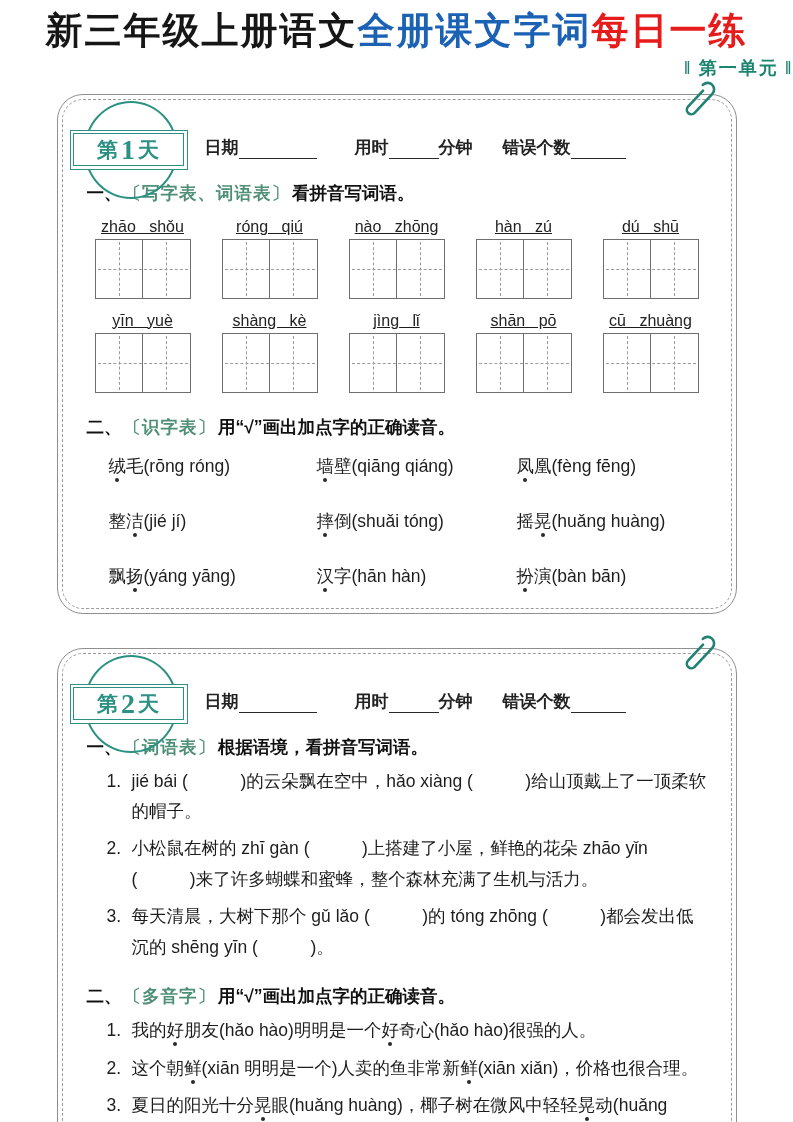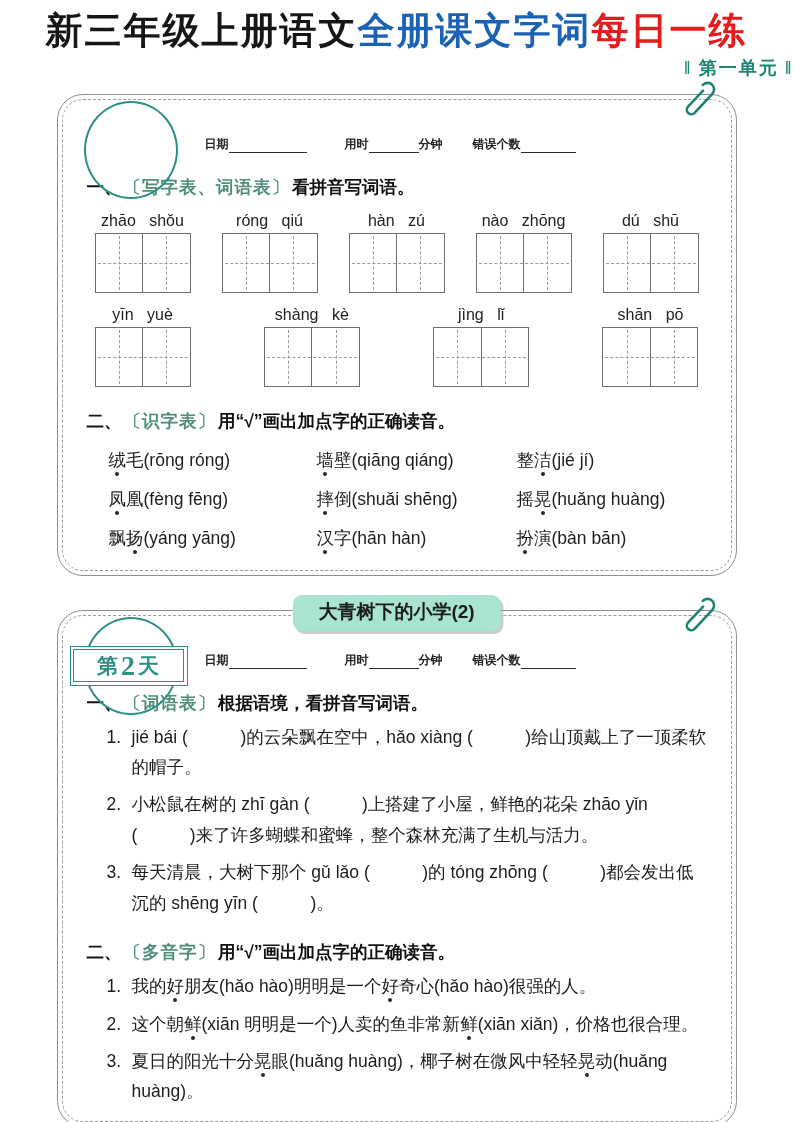--- a/index.html
+++ b/index.html
@@ -60,35 +60,35 @@
     border:1.4px solid var(--c-teal,#2c9183);
   }
   .badge-text {
     position:relative; font-family:"Liberation Serif", serif;
     font-weight:800; font-size:21px; color:var(--c-teal,#2c9183); letter-spacing:1px;
   }
   .badge-num { font-size:28px; padding:0 2px; vertical-align:-2px; }
   
   .meta {
     margin:12px 0 0 118px; display:flex; align-items:flex-end;
-    font-family:"Liberation Serif", serif; font-weight:700; font-size:12px; color:#222;
+    font-family:"Liberation Serif", serif; font-weight:700; font-size:17px; color:#222;
     white-space:nowrap;
   }
   .blank { display:inline-block; border-bottom:1.7px solid #2a2a2a; height:1.05em; }
   .w78 { width:78px; } .w50 { width:50px; } .w55 { width:55px; }
   .g1 { margin-left:38px; } .g2 { margin-left:30px; }
   
   .sec-title { font-size:17.5px; font-weight:bold; color:#111; margin-top:22px; }
   .sec-tag {
     color:var(--c-tag_green,#4f8f77); font-weight:bold;
     letter-spacing:1px; margin:0 2px;
   }
   
   .pinrow { display:flex; justify-content:space-between; padding:0 8px; margin-top:13px; }
-  .pblock { width:96px; text-align:center; }
+  .pblock { width:96px; text-align:center;text-decoration:underline; }
   .pin { font-size:16px; color:#222; margin-bottom:3px; white-space:nowrap; word-spacing:9px; }
   .wgrid { position:relative; height:58px; border:1.5px solid #6f6f6f; display:flex; background:#fff; }
   .wgrid::after {
     content:""; position:absolute; left:2px; right:2px; top:50%;
     border-top:1px dashed #9b9b9b;
   }
   .cell { flex:1; position:relative; }
   .cell + .cell { border-left:1.4px solid #6f6f6f; }
   .cell::before {
     content:""; position:absolute; left:50%; top:2px; bottom:2px;
@@ -96,21 +96,21 @@
   }
   
   .dt { position:relative; }
   .dt::after {
     content:""; position:absolute; left:50%; bottom:-6px; transform:translateX(-50%);
     width:4px; height:4px; border-radius:50%; background:#2a2a2a;
   }
   
   .entries {
     display:grid; grid-template-columns:208px 200px auto;
-    row-gap:15px; margin:15px 0 6px 22px; font-size:17.5px;
+    row-gap:31px; margin:15px 0 6px 22px; font-size:17.5px;
   }
   
   .qlist { margin-left:18px; }
   .qitem { position:relative; padding-left:27px; margin-top:7px; font-size:17.5px; line-height:1.74; }
   .qnum { position:absolute; left:2px; top:0; }
 </style>
 </head>
 <body>
 
 <div class="page">
@@ -119,20 +119,23 @@
   <div class="unit-line">‖ 第一单元 ‖</div>
 
   <div class="panel">
     <div class="clip">
       <svg width="30" height="48" viewBox="0 0 30 48">
         <path d="M9 11 a6.5 6.5 0 0 1 13 0 v26 a4.5 4.5 0 0 1 -9 0 v-22" fill="none" stroke="#1f8273" stroke-width="2.6" stroke-linecap="round"></path>
       </svg>
     </div>
     <div class="badge">
       <div class="badge-circle"></div>
+      <div class="badge-rect">
+        <span class="badge-text"><span>第</span><span class="badge-num">1</span><span>天</span></span>
+      </div>
     </div>
 
     <div class="panel-inner">
       <div class="meta">
         <span>日期</span>
           <span class="blank w78"></span>
         <span class="g1">用时</span>
           <span class="blank w50"></span>
           <span>分钟</span>
         <span class="g2">错误个数</span>
@@ -150,34 +153,34 @@
             </div>
         </div>
         <div class="pblock">
           <div class="pin">róng qiú</div>
           <div class="wgrid">
               <div class="cell"></div>
               <div class="cell"></div>
             </div>
         </div>
         <div class="pblock">
+          <div class="pin">nào zhōng</div>
+          <div class="wgrid">
+              <div class="cell"></div>
+              <div class="cell"></div>
+            </div>
+        </div>
+        <div class="pblock">
           <div class="pin">hàn zú</div>
           <div class="wgrid">
               <div class="cell"></div>
               <div class="cell"></div>
             </div>
         </div>
         <div class="pblock">
-          <div class="pin">nào zhōng</div>
-          <div class="wgrid">
-              <div class="cell"></div>
-              <div class="cell"></div>
-            </div>
-        </div>
-        <div class="pblock">
           <div class="pin">dú shū</div>
           <div class="wgrid">
               <div class="cell"></div>
               <div class="cell"></div>
             </div>
         </div>
       </div>
 
       <div class="pinrow">
         <div class="pblock">
@@ -196,50 +199,56 @@
         </div>
         <div class="pblock">
           <div class="pin">jìng lǐ</div>
           <div class="wgrid">
               <div class="cell"></div>
               <div class="cell"></div>
             </div>
         </div>
         <div class="pblock">
           <div class="pin">shān pō</div>
+          <div class="wgrid">
+              <div class="cell"></div>
+              <div class="cell"></div>
+            </div>
+        </div>
+        <div class="pblock">
+          <div class="pin">cū zhuàng</div>
           <div class="wgrid">
               <div class="cell"></div>
               <div class="cell"></div>
             </div>
         </div>
       </div>
 
       <div class="sec-title"><span>二、</span><span class="sec-tag">〔识字表〕</span><span>用“√”画出加点字的正确读音。</span></div>
 
       <div class="entries">
         <div class="entry"><span></span><span class="dt">绒</span><span>毛(rōng róng)</span></div>
         <div class="entry"><span></span><span class="dt">墙</span><span>壁(qiāng qiáng)</span></div>
+        <div class="entry"><span></span><span class="dt">凤</span><span>凰(fèng fēng)</span></div>
         <div class="entry"><span>整</span><span class="dt">洁</span><span>(jié jí)</span></div>
-        <div class="entry"><span></span><span class="dt">凤</span><span>凰(fèng fēng)</span></div>
-        <div class="entry"><span></span><span class="dt">摔</span><span>倒(shuǎi shēng)</span></div>
+        <div class="entry"><span></span><span class="dt">摔</span><span>倒(shuǎi tóng)</span></div>
         <div class="entry"><span>摇</span><span class="dt">晃</span><span>(huǎng huàng)</span></div>
         <div class="entry"><span>飘</span><span class="dt">扬</span><span>(yáng yāng)</span></div>
         <div class="entry"><span></span><span class="dt">汉</span><span>字(hān hàn)</span></div>
         <div class="entry"><span></span><span class="dt">扮</span><span>演(bàn bān)</span></div>
       </div>
     </div>
   </div>
 
   <div class="panel">
     <div class="clip">
       <svg width="30" height="48" viewBox="0 0 30 48">
         <path d="M9 11 a6.5 6.5 0 0 1 13 0 v26 a4.5 4.5 0 0 1 -9 0 v-22" fill="none" stroke="#1f8273" stroke-width="2.6" stroke-linecap="round"></path>
       </svg>
     </div>
-    <div class="tab">大青树下的小学(2)</div>
     <div class="badge">
       <div class="badge-circle"></div>
       <div class="badge-rect">
         <span class="badge-text"><span>第</span><span class="badge-num">2</span><span>天</span></span>
       </div>
     </div>
 
     <div class="panel-inner">
       <div class="meta">
         <span>日期</span>

